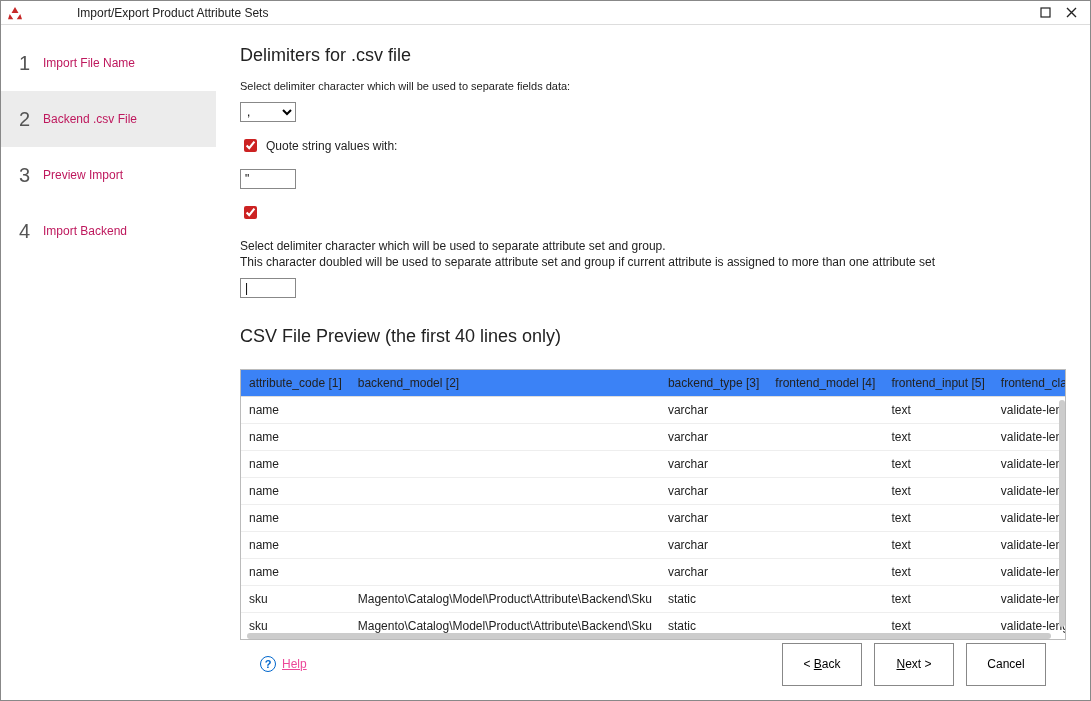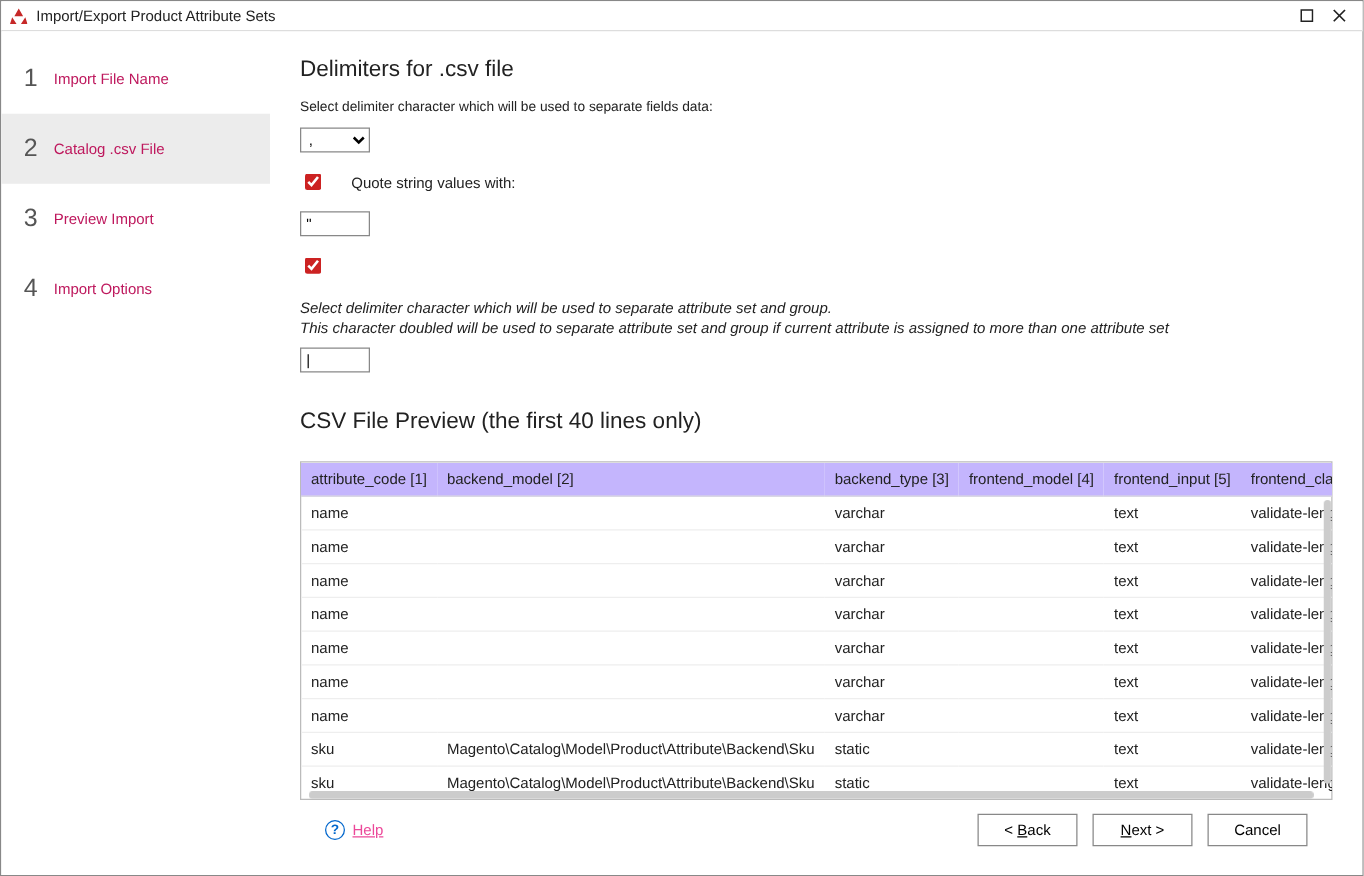--- a/index.html
+++ b/index.html
@@ -1,53 +1,53 @@
 <!DOCTYPE html>
 <html><head>
 <meta charset="utf-8">
 <style>
   * { box-sizing: border-box; }
   html, body { margin:0; padding:0; font-family: "Segoe UI", Arial, sans-serif; font-size:12px; color:#222; background:#fff; }
   .window { width:1091px; height:701px; border:1px solid #888; display:flex; flex-direction:column; position:relative; }
   .titlebar { height:24px; background:#fff; display:flex; align-items:center; padding:0 6px; border-bottom:1px solid #ddd; }
   .titlebar .icon { width:16px; height:16px; margin-right:6px; display:flex; align-items:center; justify-content:center; }
-  .titlebar .title { flex:1; font-size:12px; }
+  .titlebar .title { flex:1; font-size:12px;margin-left:48px; }
   .titlebar .winbtn { width:26px; height:20px; display:flex; align-items:center; justify-content:center; cursor:default; }
   .body { flex:1; display:flex; overflow:hidden; }
   .sidebar { width:215px; background:#fff; border-right:0px solid #eee; padding-top:10px; }
   .step { display:flex; align-items:center; height:56px; padding-left:18px; cursor:pointer; }
   .step .num { font-size:20px; width:24px; color:#555; }
   .step .lbl { font-size:12px; color:#be185d; }
   .step.active { background:#ececec; }
   .main { flex:1; padding:16px 24px 12px 24px; display:flex; flex-direction:column; overflow:hidden; }
   h2.section { font-size:18px; font-weight:400; margin:4px 0 14px 0; color:#222; }
   .hint { font-size:11px; margin:0 0 6px 0; }
-  .note { font-size:12px; color:#222; line-height:1.35; margin:6px 0 4px 0;font-style:italic; }
-  .field-row { margin:4px 0 10px 0; display:flex; align-items:center; gap:21px; }
+  .note { font-size:12px; color:#222; line-height:1.35; margin:6px 0 4px 0; }
+  .field-row { margin:4px 0 10px 0; display:flex; align-items:center; gap:6px; }
   select.tiny { width:56px; height:20px; border:1px solid #888; background:#fff; font-size:12px; padding:0 2px; }
   input.tiny { width:56px; height:20px; border:1px solid #888; font-size:12px; padding:0 4px; }
   input[type=checkbox] { width:13px; height:13px; accent-color:#c22; }
   .cklabel { font-size:12px; }
   .preview-wrap { border:1px solid #bbb; flex:1; min-height:0; margin-top:8px; overflow:hidden; position:relative; }
   table.preview { border-collapse:collapse; width:100%; font-size:12px; }
-  table.preview th { text-align:left; font-weight:400; background:#c4b5fd; padding:6px 8px; border-bottom:1px solid #ddd; white-space:nowrap; }
+  table.preview th { text-align:left; font-weight:400; background:#3b82f6; padding:6px 8px; border-bottom:1px solid #ddd; white-space:nowrap; }
   table.preview td { padding:6px 8px; border-bottom:1px solid #eee; white-space:nowrap; }
   .preview-scroll { overflow:auto; height:100%; }
   .col-attr   { width:105px; }
   .col-bm     { width:290px; }
   .col-bt     { width:110px;margin-left:40px; }
   .col-fm     { width:110px; }
   .col-fi     { width:110px; }
   .col-fc     { width:160px; }
   .footer { height:48px; display:flex; align-items:center; padding:0 20px; gap:12px; }
   .footer .spacer { flex:1; }
   .help { display:flex; align-items:center; gap:6px; color:#0066cc; cursor:pointer; }
   .help .qicon { width:16px; height:16px; border:1.5px solid #0066cc; border-radius:50%; display:flex; align-items:center; justify-content:center; font-size:11px; font-weight:bold; }
   .help .txt { text-decoration:underline; color:#ec4899; }
-  .btn { min-width:80px; height:26px; border:1px solid #888; background:#fff; padding:0 14px; font-size:12px; cursor:pointer; display:flex; align-items:center; justify-content:center; }
+  .btn { min-width:80px; height:43px; border:1px solid #888; background:#fff; padding:0 14px; font-size:12px; cursor:pointer; display:flex; align-items:center; justify-content:center; }
   .btn .u { text-decoration:underline; }
   .vscroll-fake { position:absolute; right:0; top:30px; bottom:12px; width:6px; background:#ccc; border-radius:3px; }
   .hscroll-fake { position:absolute; left:6px; right:14px; bottom:0; height:6px; background:#ccc; border-radius:3px; }
 </style>
 </head>
 <body>
 
 <div class="window">
 
   <div class="titlebar">
@@ -71,29 +71,29 @@
 
   <div class="body">
 
     <div class="sidebar" id="sidebar">
         <div class="step">
           <span class="num">1</span>
           <span class="lbl">Import File Name</span>
         </div>
         <div class="step active">
           <span class="num">2</span>
-          <span class="lbl">Catalog .csv File</span>
+          <span class="lbl">Backend .csv File</span>
         </div>
         <div class="step">
           <span class="num">3</span>
           <span class="lbl">Preview Import</span>
         </div>
         <div class="step">
           <span class="num">4</span>
-          <span class="lbl">Import Options</span>
+          <span class="lbl">Import Backend</span>
         </div>
       </div>
 
     <div class="main">
 
       <h2 class="section">Delimiters for .csv file</h2>
 
       <p class="hint">Select delimiter character which will be used to separate fields data:</p>
       <div class="field-row">
         <select class="tiny">

